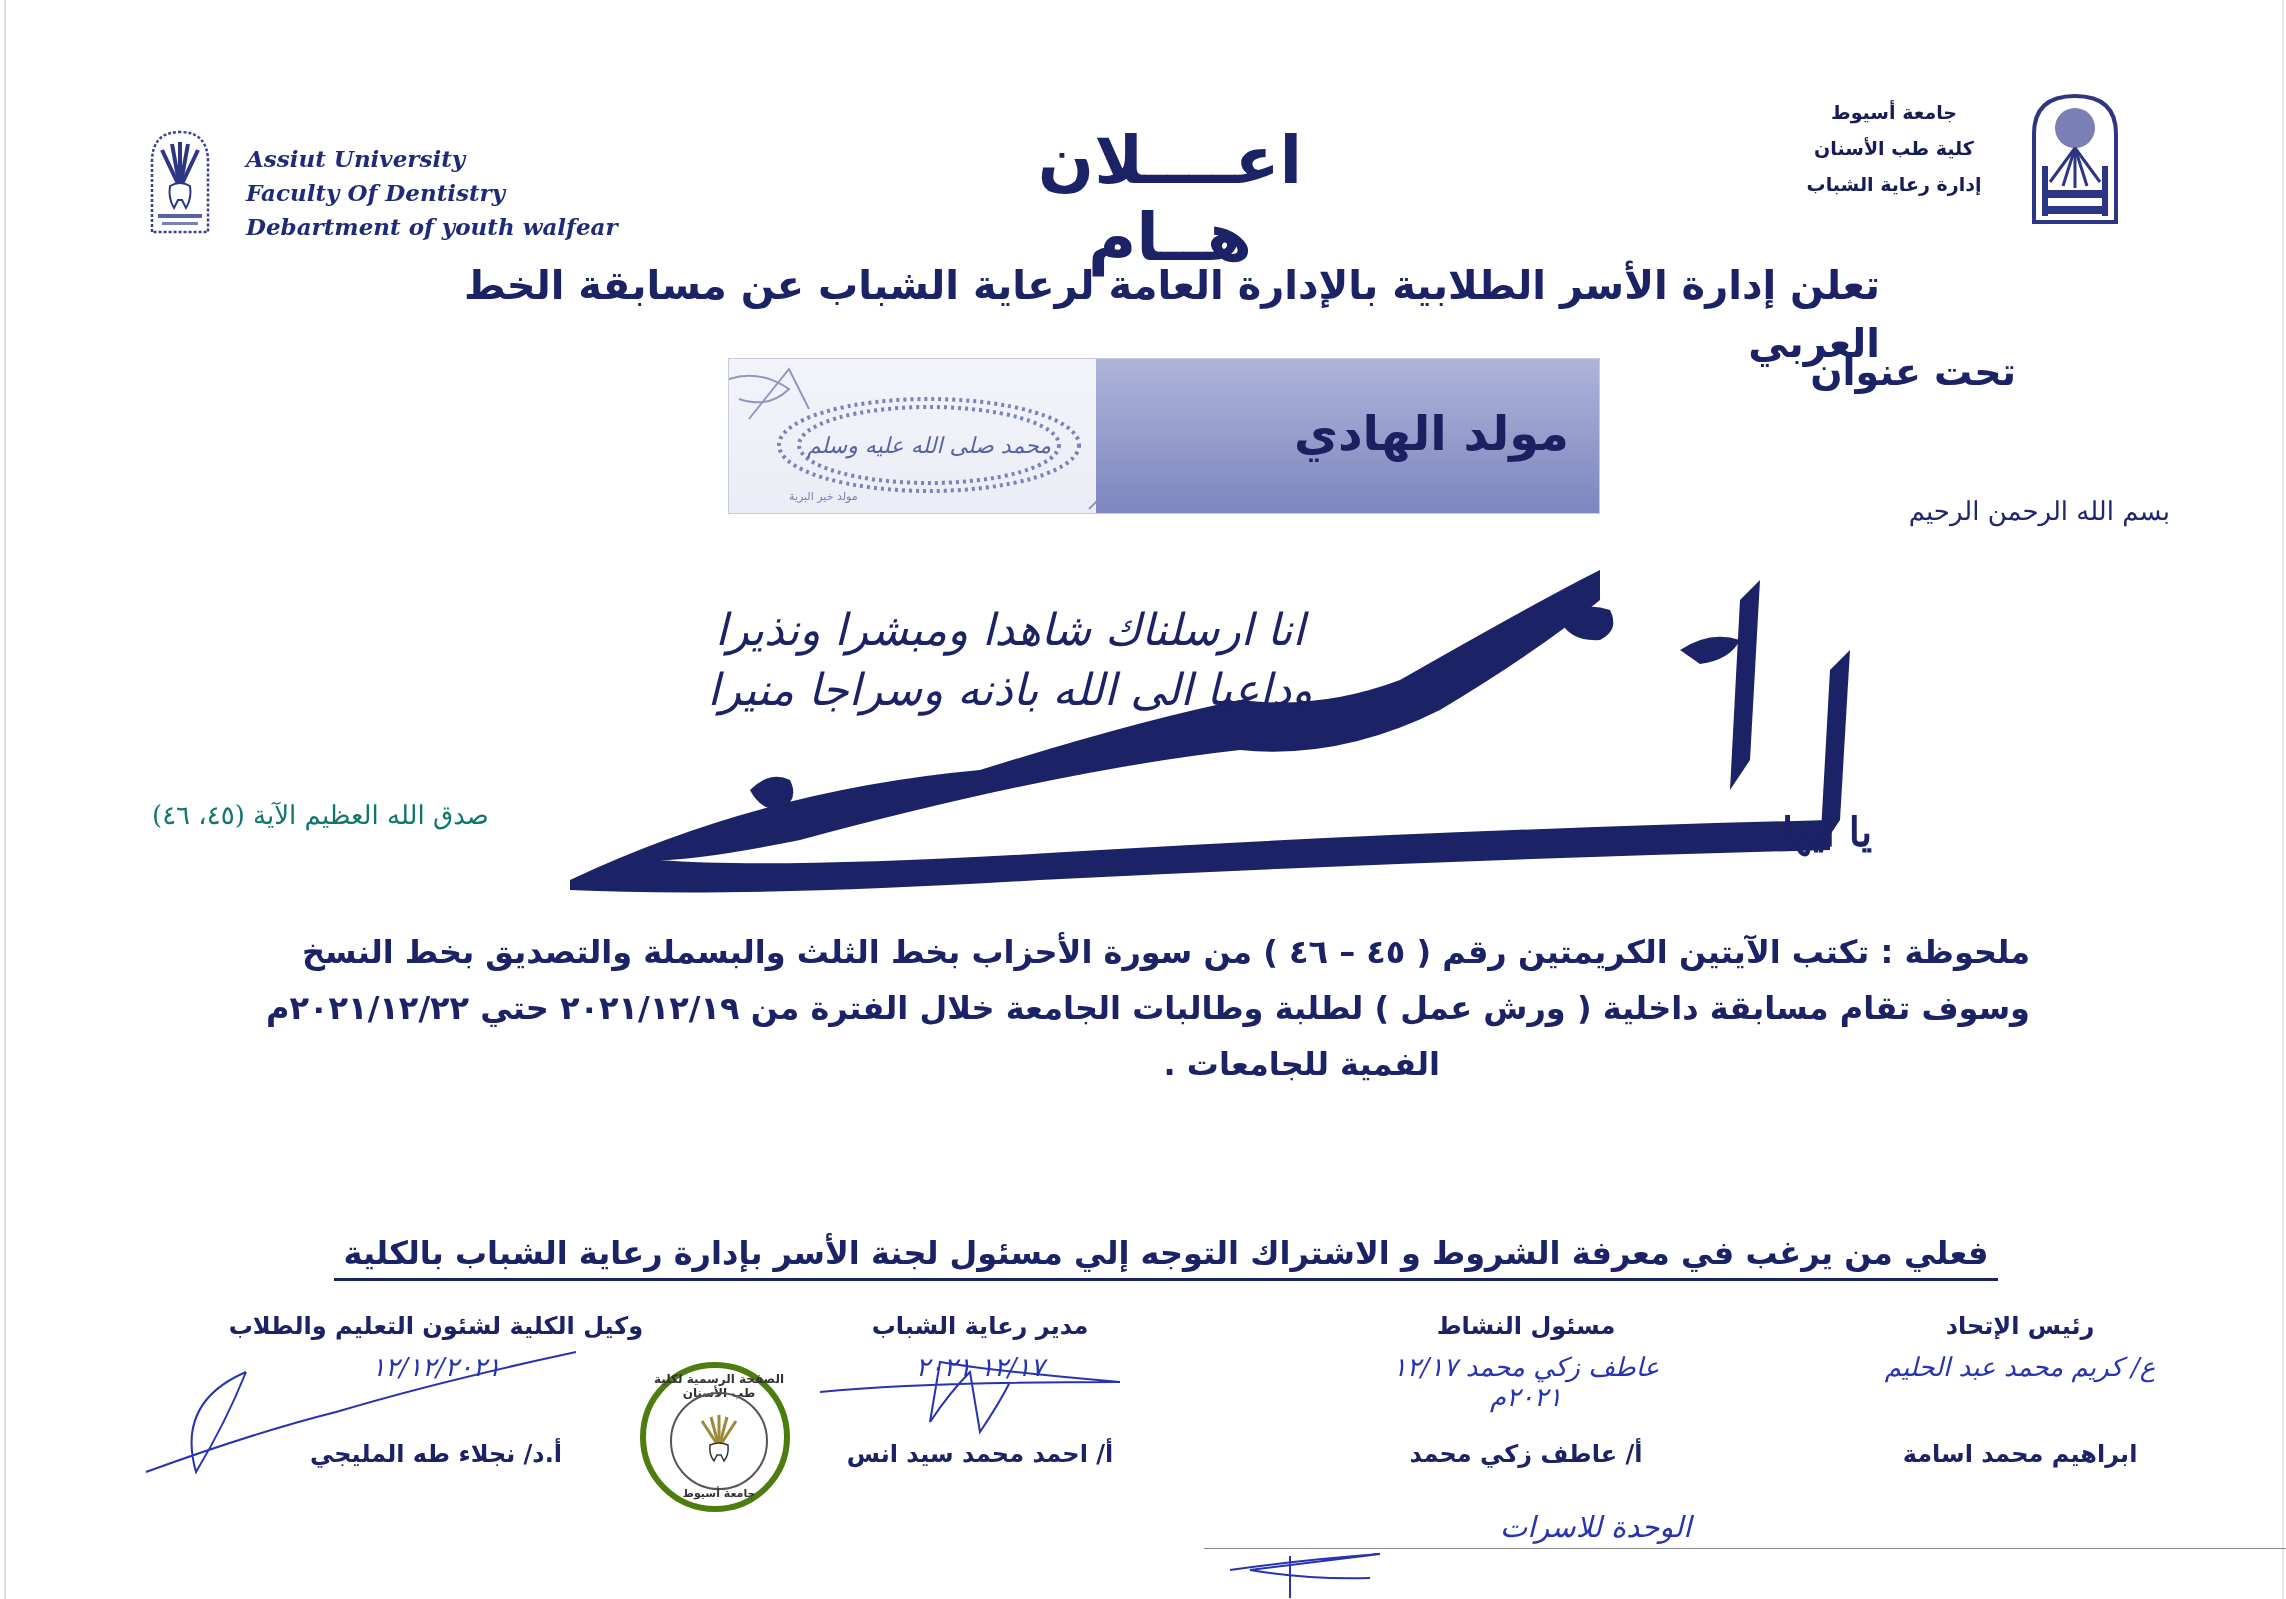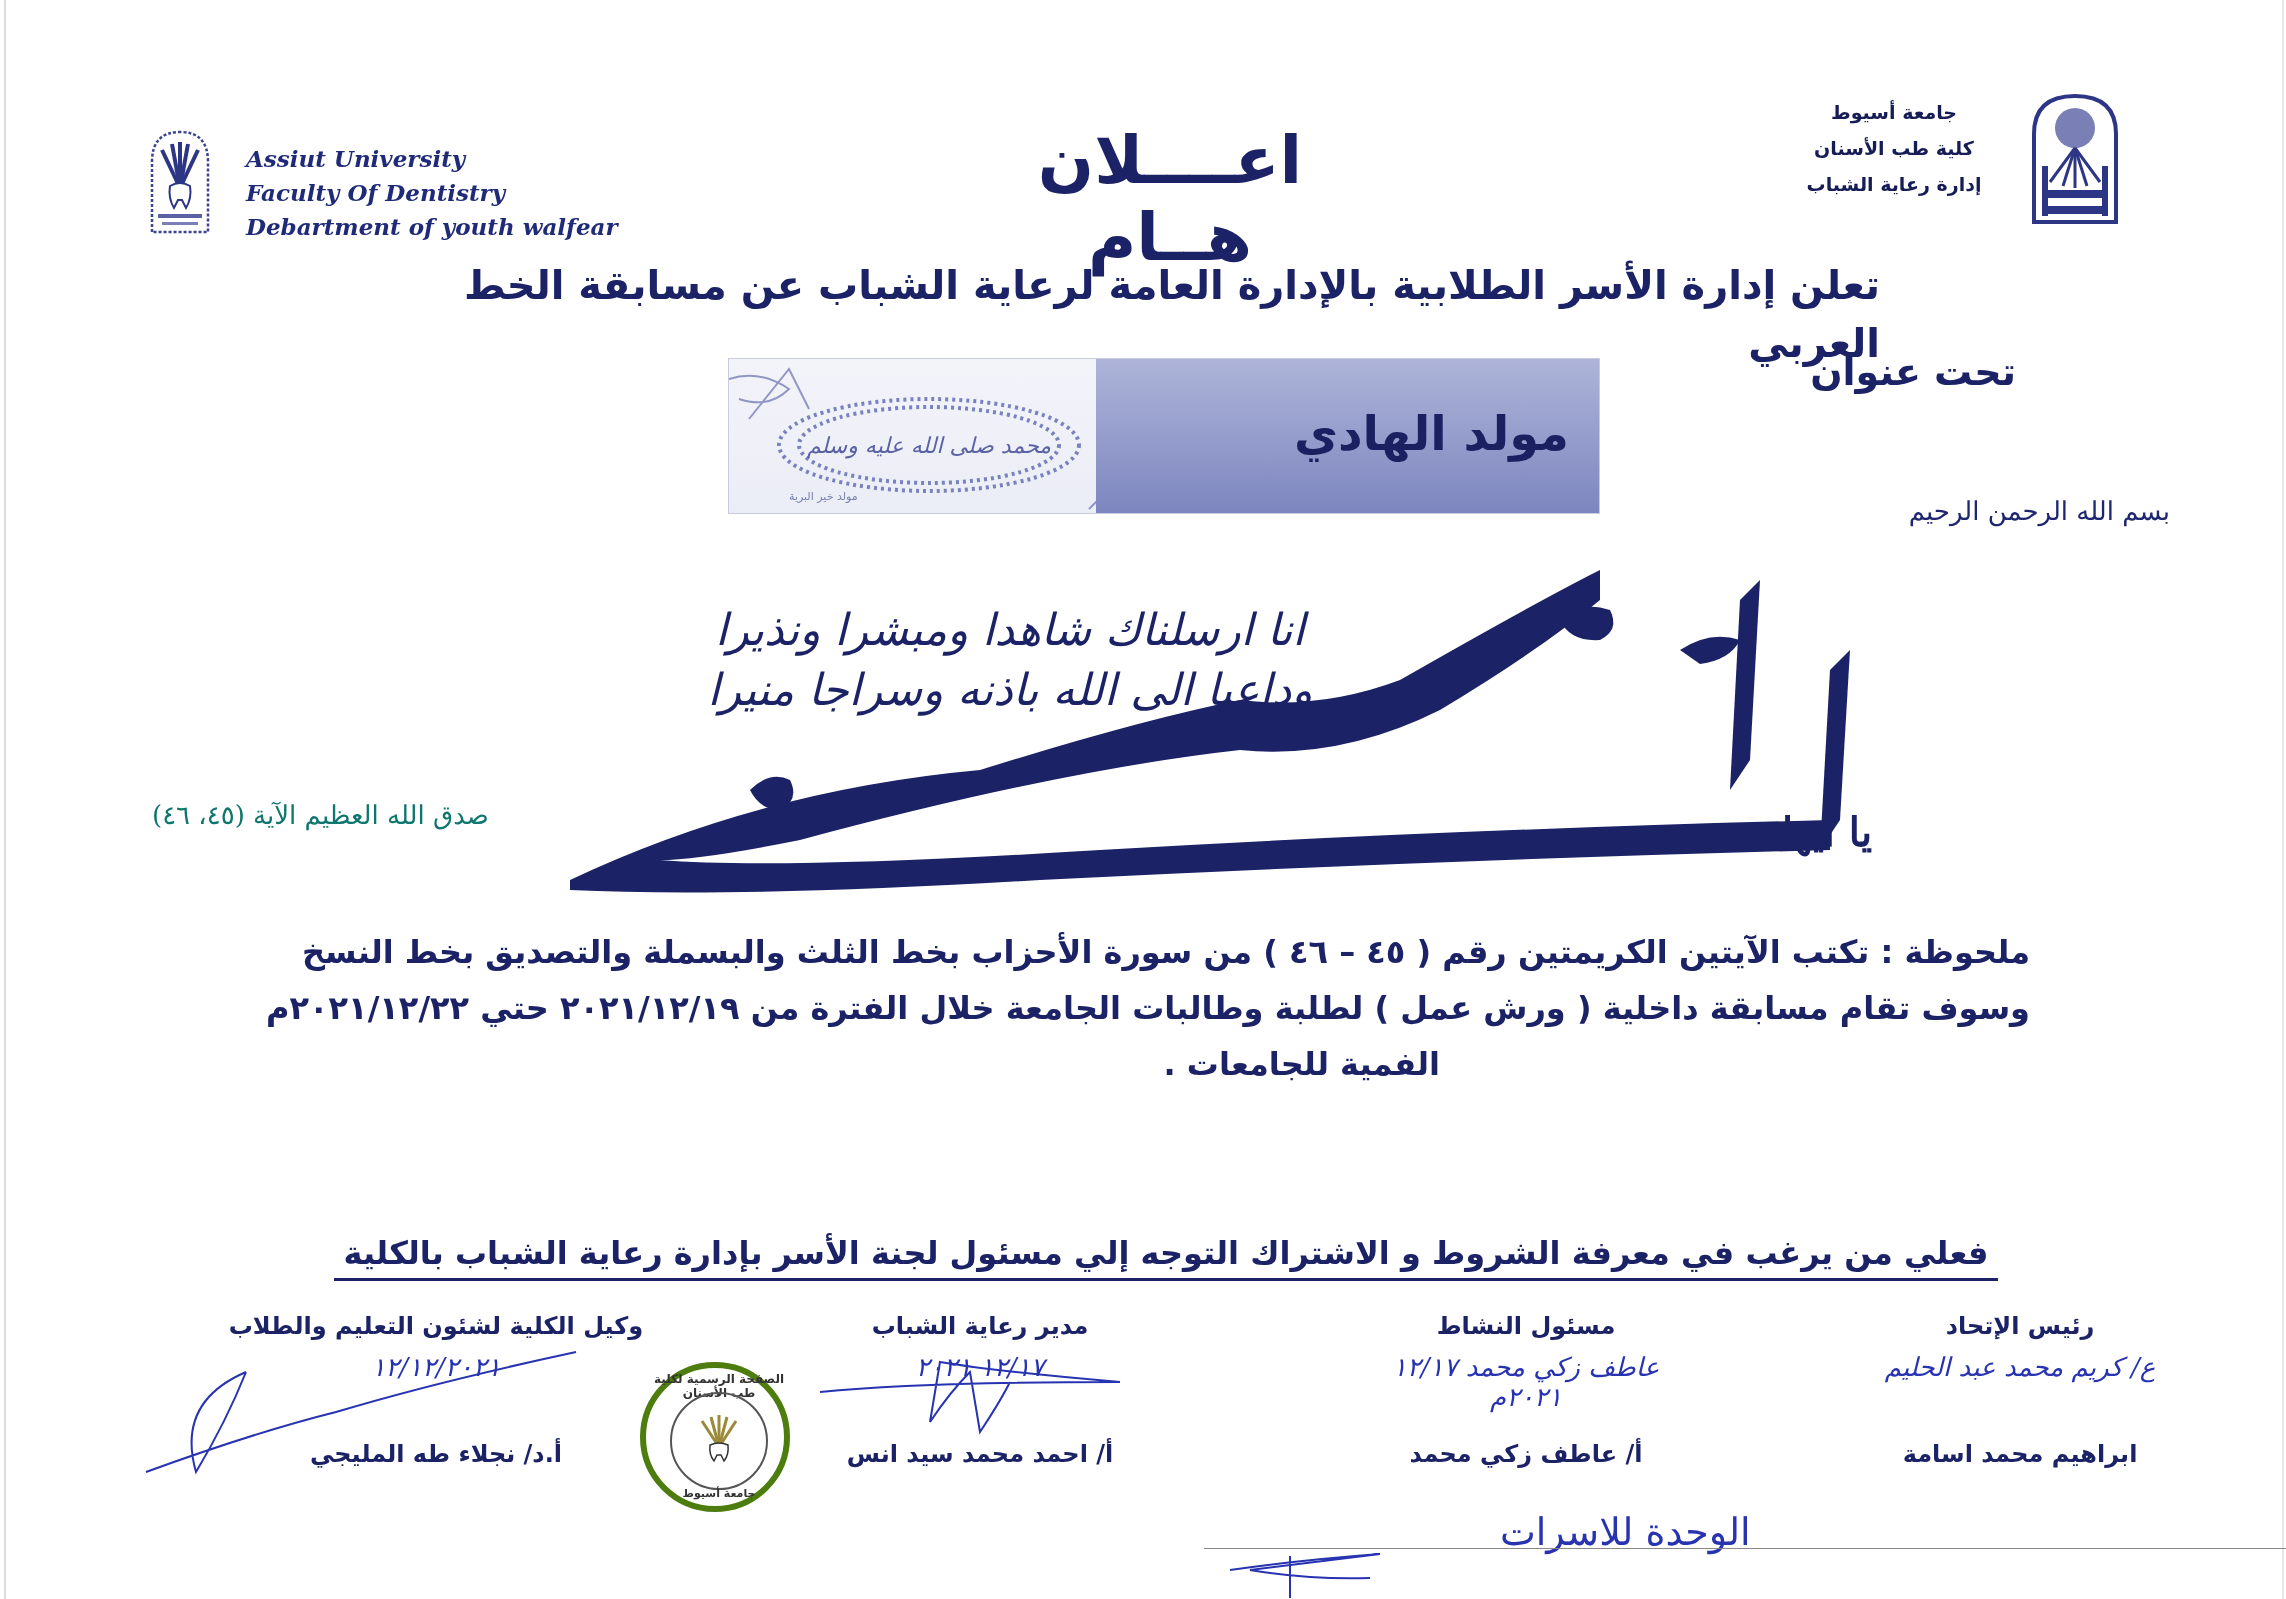--- a/index.html
+++ b/index.html
@@ -56,21 +56,21 @@
     .sig-2 { left: 1356px; top: 1312px; width: 340px; height: 170px; }
     .sig-3 { left: 800px; top: 1312px; width: 360px; height: 170px; }
     .sig-4 { left: 196px; top: 1312px; width: 480px; height: 170px; }
 
     .stamp { position: absolute; left: 640px; top: 1362px; width: 150px; height: 150px; border: 6px solid #4d7c0f; border-radius: 50%; }
     .stamp-inner { position: absolute; left: 24px; top: 24px; width: 98px; height: 98px; border: 2px solid #555; border-radius: 50%; display: flex; align-items: center; justify-content: center; }
     .stamp-text { position: absolute; left: 0; top: 4px; width: 146px; text-align: center; direction: rtl; font-size: 12px; font-weight: bold; color: #333; }
     .stamp-bottom { position: absolute; left: 0; bottom: 6px; width: 146px; text-align: center; direction: rtl; font-size: 11px; font-weight: bold; color: #333; }
 
     .bottom-line { position: absolute; left: 1204px; top: 1548px; width: 1082px; height: 1px; background: #888; }
-    .bottom-note { position: absolute; left: 1500px; top: 1510px; direction: rtl; font-family: "DejaVu Serif", serif; color: #2733b0; font-size: 38px; }
+    .bottom-note { position: absolute; left: 1500px; top: 1510px; direction: rtl; font-family: "DejaVu Serif", serif; font-style: italic; color: #2733b0; font-size: 29px; }
     .bottom-scribble { position: absolute; left: 1220px; top: 1540px; width: 180px; height: 58px; }
   </style>
 </head>
 <body>
 
 <div class="frame-line-left"></div>
 <div class="frame-line-right"></div>
 
 <svg class="logo-left" viewBox="0 0 64 108">
   <path d="M4 104 V34 Q4 4 32 4 Q60 4 60 34 V104 Z" fill="none" stroke="#3a4390" stroke-width="2.5" stroke-dasharray="3 2"></path>

